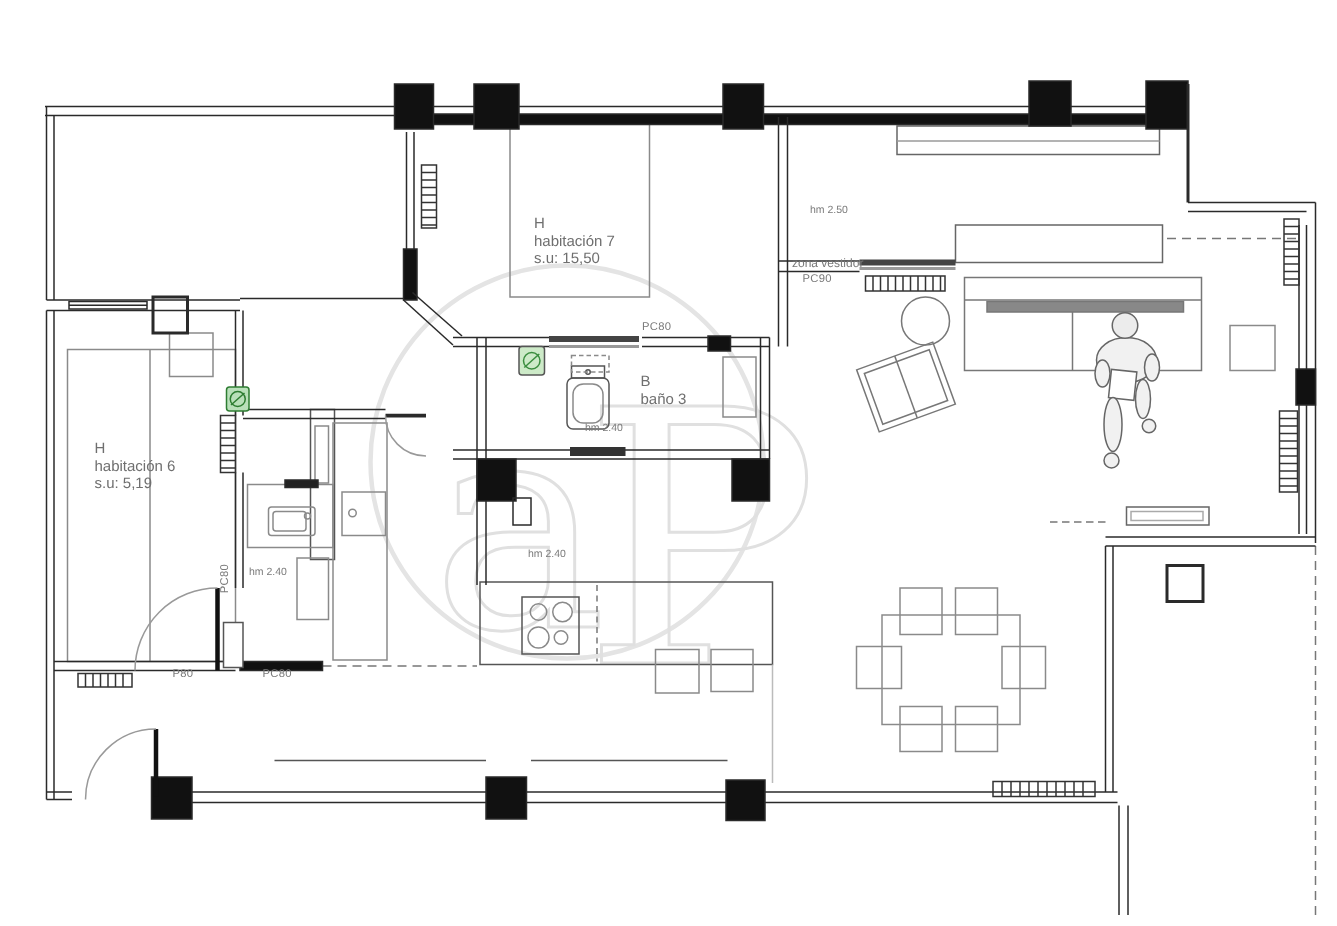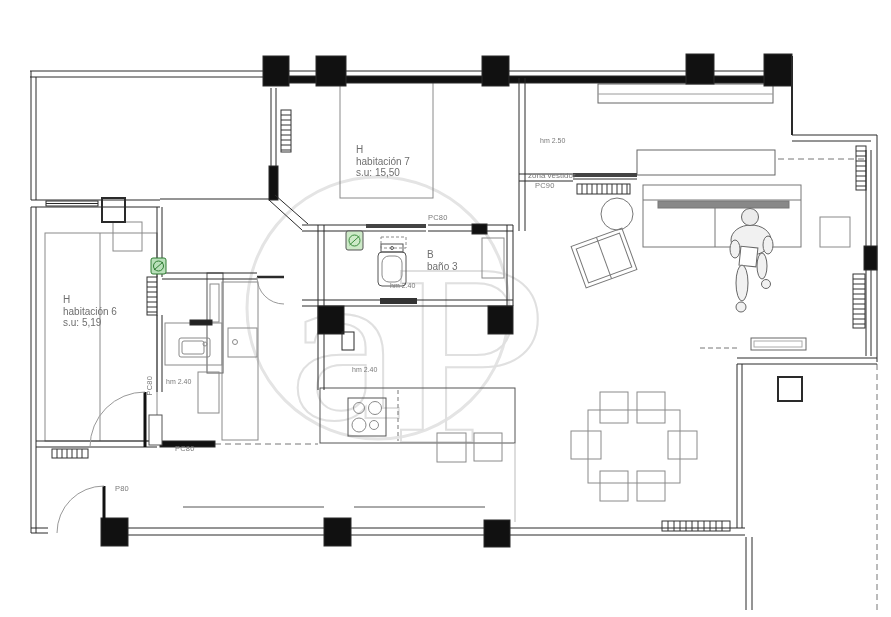--- a/index.html
+++ b/index.html
@@ -280,18 +280,18 @@
 
 <div class="lbl" style="left:528px;top:127px;font-size:8px;margin-top:44px;">zona vestidor</div>
 <div class="lbl tiny-lbl" style="left:540px;top:137px;">hm 2.50</div>
 
 <div class="lbl small-lbl" style="left:535px;top:182px;">PC90</div>
 <div class="lbl small-lbl" style="left:428px;top:214px;">PC80</div>
 
 <div class="lbl tiny-lbl" style="left:166px;top:378px;">hm 2.40</div>
 <div class="lbl small-lbl vert" style="left:146px;top:376px;">PC80</div>
 
-<div class="lbl small-lbl" style="left:115px;top:445px;margin-top:40px;">P80</div>
+<div class="lbl small-lbl" style="left:115px;top:445px;">P80</div>
 <div class="lbl small-lbl" style="left:175px;top:445px;">PC80</div>
 
 <div class="lbl tiny-lbl" style="left:352px;top:366px;">hm 2.40</div>
 
 </div>
 
 </body></html>

